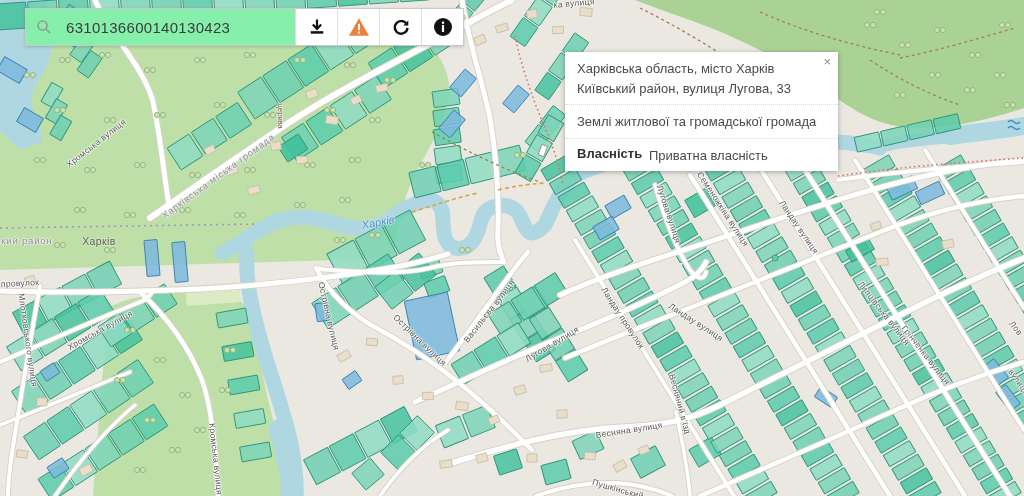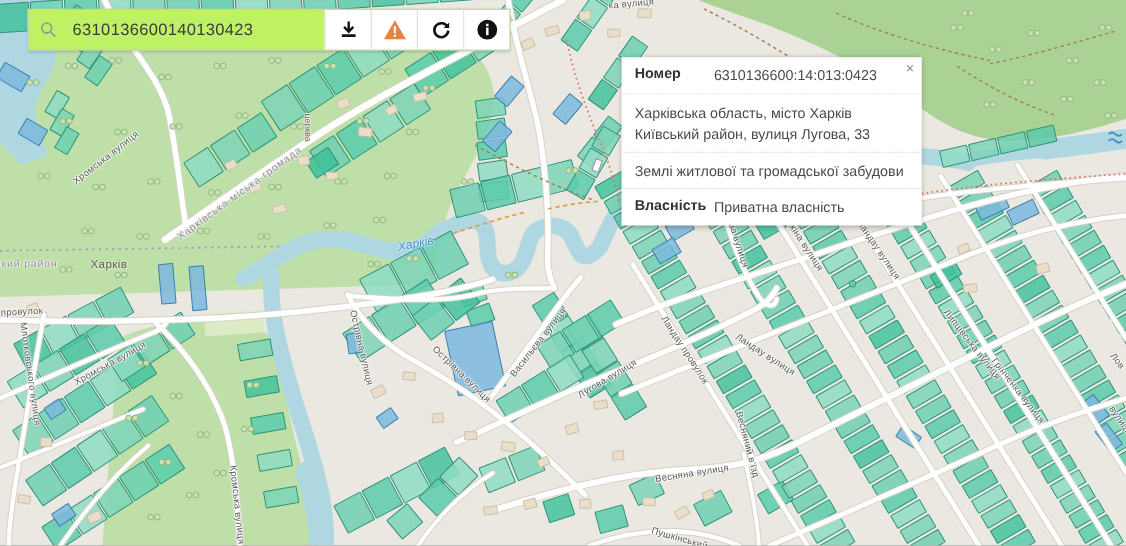--- a/index.html
+++ b/index.html
@@ -13,21 +13,21 @@
       text-shadow:-1px 0 1px #fff,1px 0 1px #fff,0 -1px 1px #fff,0 1px 1px #fff;}
   .lbl.admin{font-size:9.5px;color:#8e8e9d;letter-spacing:.8px;
       text-shadow:-1px 0 1px #f2f1ea,1px 0 1px #f2f1ea,0 -1px 1px #f2f1ea,0 1px 1px #f2f1ea;}
   .lbl.place{font-size:10.5px;color:#5f5f5f;letter-spacing:.4px;
       text-shadow:-1px 0 1px #d9e8c4,1px 0 1px #d9e8c4,0 -1px 1px #d9e8c4,0 1px 1px #d9e8c4;}
   .lbl.water{font-size:11px;font-style:italic;color:#4D94C4;
       text-shadow:-1px 0 1px #cfe6ee,1px 0 1px #cfe6ee,0 -1px 1px #cfe6ee,0 1px 1px #cfe6ee;}
   .lbl.poi{font-size:8px;color:#7a6a55;
       text-shadow:-1px 0 1px #eee,1px 0 1px #eee,0 -1px 1px #eee,0 1px 1px #eee;}
   
-  .searchbar{position:absolute;left:25px;top:8px;width:437px;height:36px;background:#bef264;
+  .searchbar{position:absolute;left:25px;top:8px;width:437px;height:36px;background:#86efac;
       border:1px solid #c9c9c9;box-shadow:0 1px 3px rgba(0,0,0,.18);display:flex;align-items:stretch;}
   .searchbar .magwrap{flex:0 0 36px;display:flex;align-items:center;justify-content:center;color:#9a9a9a;}
   .searchbar input{flex:1;border:none;outline:none;font-family:"Liberation Sans",sans-serif;
       font-size:15px;color:#3c3c3c;padding:0 4px;background:transparent;letter-spacing:.3px;}
   .sbtn{flex:0 0 41px;display:flex;align-items:center;justify-content:center;border-left:1px solid #e0e0e0;
       cursor:pointer;background:#fff;}
   
   .popup{position:absolute;left:565px;top:52px;width:273px;background:#fff;
       box-shadow:0 1px 5px rgba(0,0,0,.3);font-size:13px;color:#444;}
   .popup .close{position:absolute;right:7px;top:3px;font-size:13px;color:#8a8a8a;cursor:pointer;line-height:13px;}
@@ -632,27 +632,23 @@
           <circle cx="10" cy="10" r="9" fill="#111"></circle>
           <rect x="8.9" y="8" width="2.2" height="7" fill="#fff"></rect>
           <rect x="8.9" y="4.6" width="2.2" height="2.2" fill="#fff"></rect>
         </svg>
     </span>
   </div>
 
   <div class="popup">
     <span class="close">×</span>
     <div class="prow">
-      <div class="plabel">Номер</div>
-      <div class="pvalue">6310136600:14:013:0423</div>
-    </div>
-    <div class="prow">
       <div class="pvalue">Харківська область, місто Харків Київський район, вулиця Лугова, 33</div>
     </div>
     <div class="prow">
-      <div class="pvalue">Землі житлової та громадської забудови</div>
+      <div class="pvalue">Землі житлової та громадської громада</div>
     </div>
     <div class="prow">
       <div class="plabel">Власність</div>
       <div class="pvalue">Приватна власність</div>
     </div>
   </div>
 </div>
 
 </body></html>

